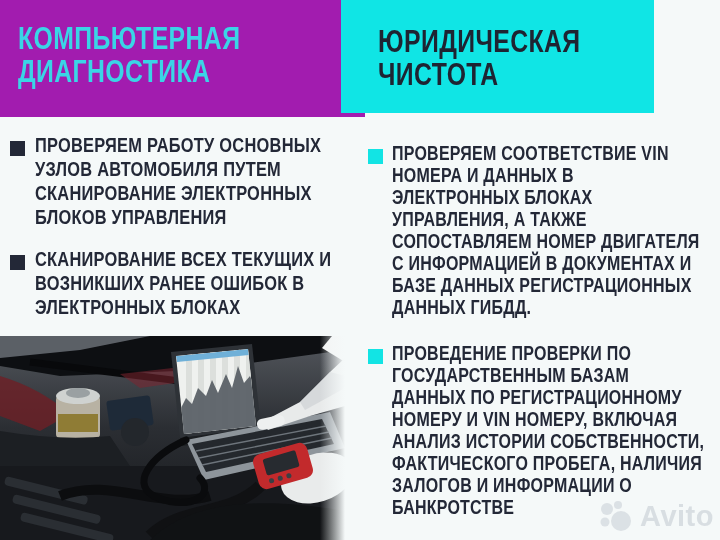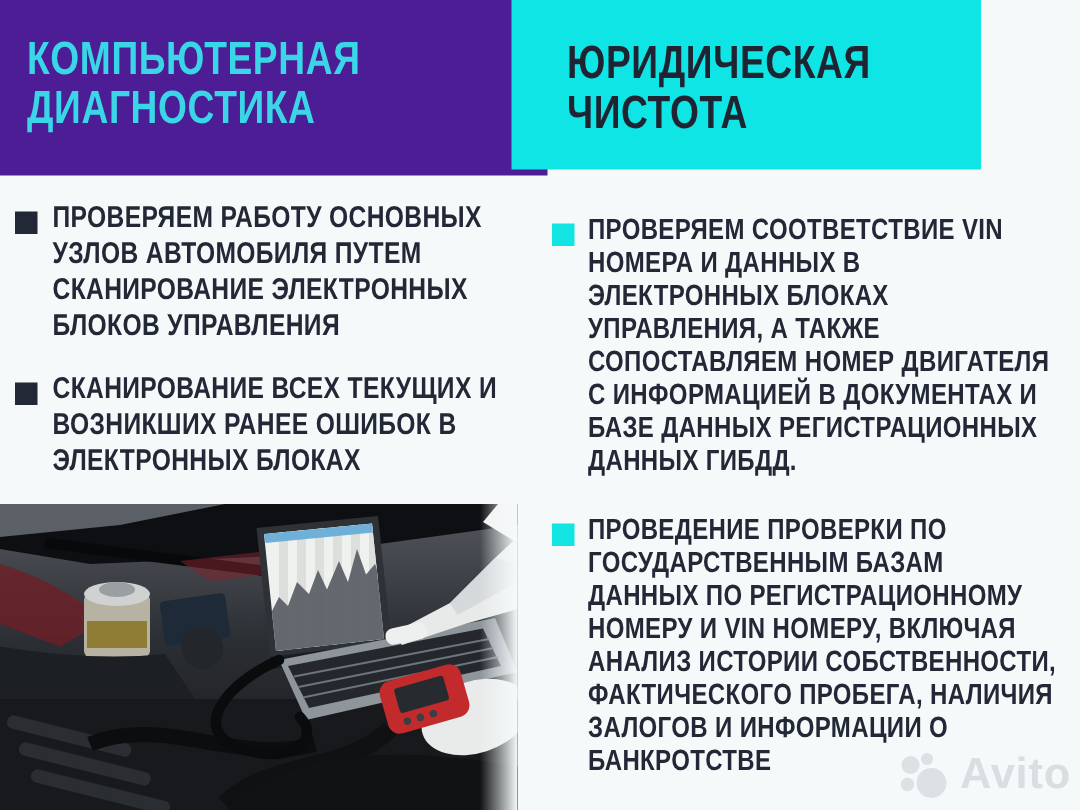--- a/index.html
+++ b/index.html
@@ -1,21 +1,21 @@
 <!DOCTYPE html>
 <html><head>
 <meta charset="utf-8">
 <style>
   html,body{margin:0;padding:0;}
   .canvas{
     position:relative;width:720px;height:540px;overflow:hidden;
     background:#f5f9f9;font-family:"Liberation Sans",sans-serif;
   }
   
-  .hdr-left{position:absolute;left:0;top:0;width:365px;height:117px;background:#4c1d95;}
+  .hdr-left{position:absolute;left:0;top:0;width:365px;height:117px;background:#a21caf;}
   .hdr-right{position:absolute;left:341px;top:0;width:313px;height:113px;background:#10e5e5;}
   .title{
     position:absolute;font-weight:700;font-size:31px;line-height:33px;
     letter-spacing:.5px;white-space:pre-line;
     transform:scaleX(.8);transform-origin:0 0;width:420px;
   }
   .hdr-left .title{left:18px;top:22px;color:#3ad5e6;}
   .hdr-right .title{left:37px;top:25px;color:#1e2432;}
   
   .sq{position:absolute;width:15px;height:15px;}
@@ -24,21 +24,21 @@
   .btxt{
     position:absolute;font-weight:700;color:#232837;letter-spacing:.3px;
     white-space:pre-line;transform:scaleX(.82);transform-origin:0 0;width:420px;
   }
   .btxt.l{font-size:20px;line-height:24px;}
   .btxt.r{font-size:19.5px;line-height:22px;}
   
   .photo{position:absolute;left:0;top:336px;width:345px;height:204px;}
   
   .watermark{
-    position:absolute;right:6px;bottom:7px;display:flex;align-items:flex-end;gap:6px;
+    position:absolute;right:6px;bottom:7px;display:flex;align-items:flex-start;gap:6px;
     pointer-events:none;
   }
   .wm-logo circle{fill:rgba(188,196,203,.45);}
   .wm-text{
     font-weight:700;font-size:29px;color:rgba(188,196,203,.5);letter-spacing:.5px;
   }
 </style>
 </head>
 <body>
 

